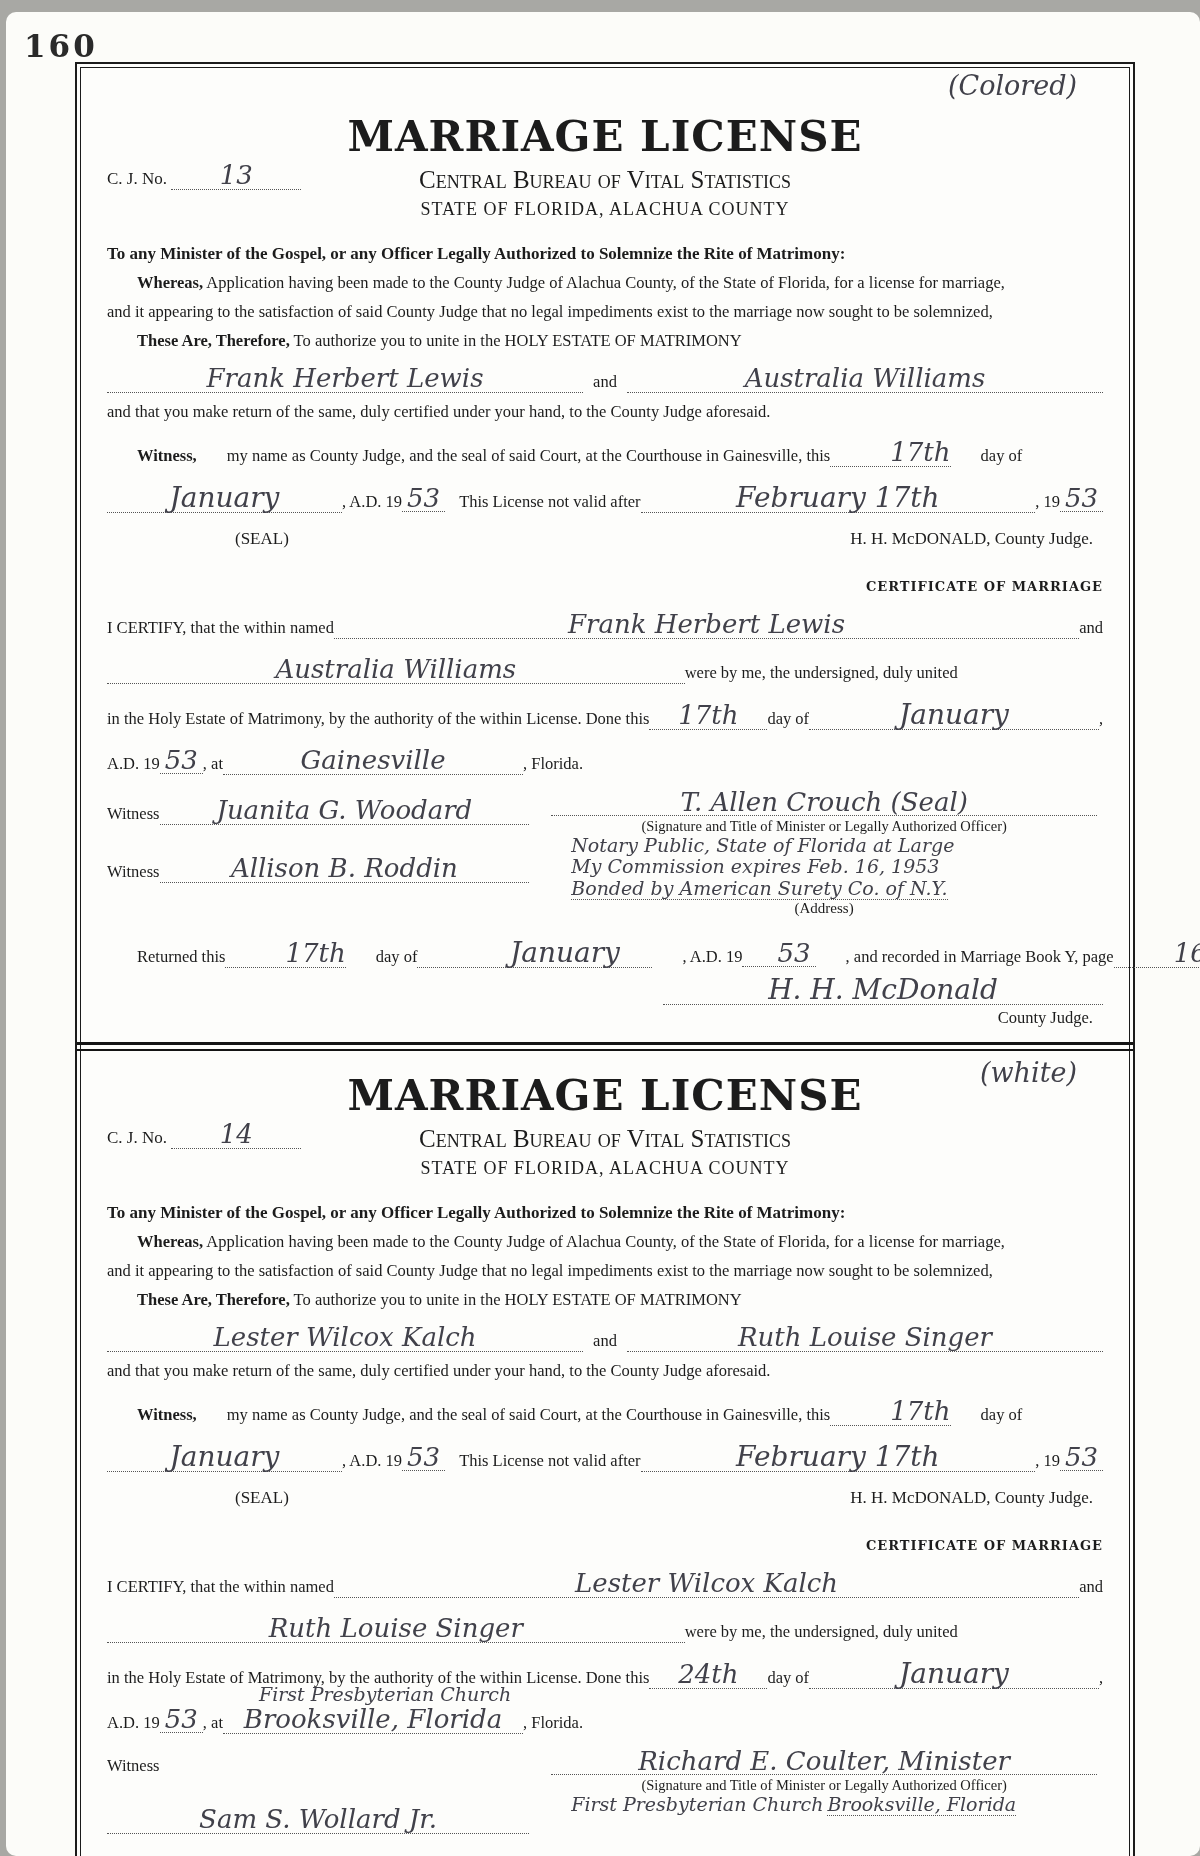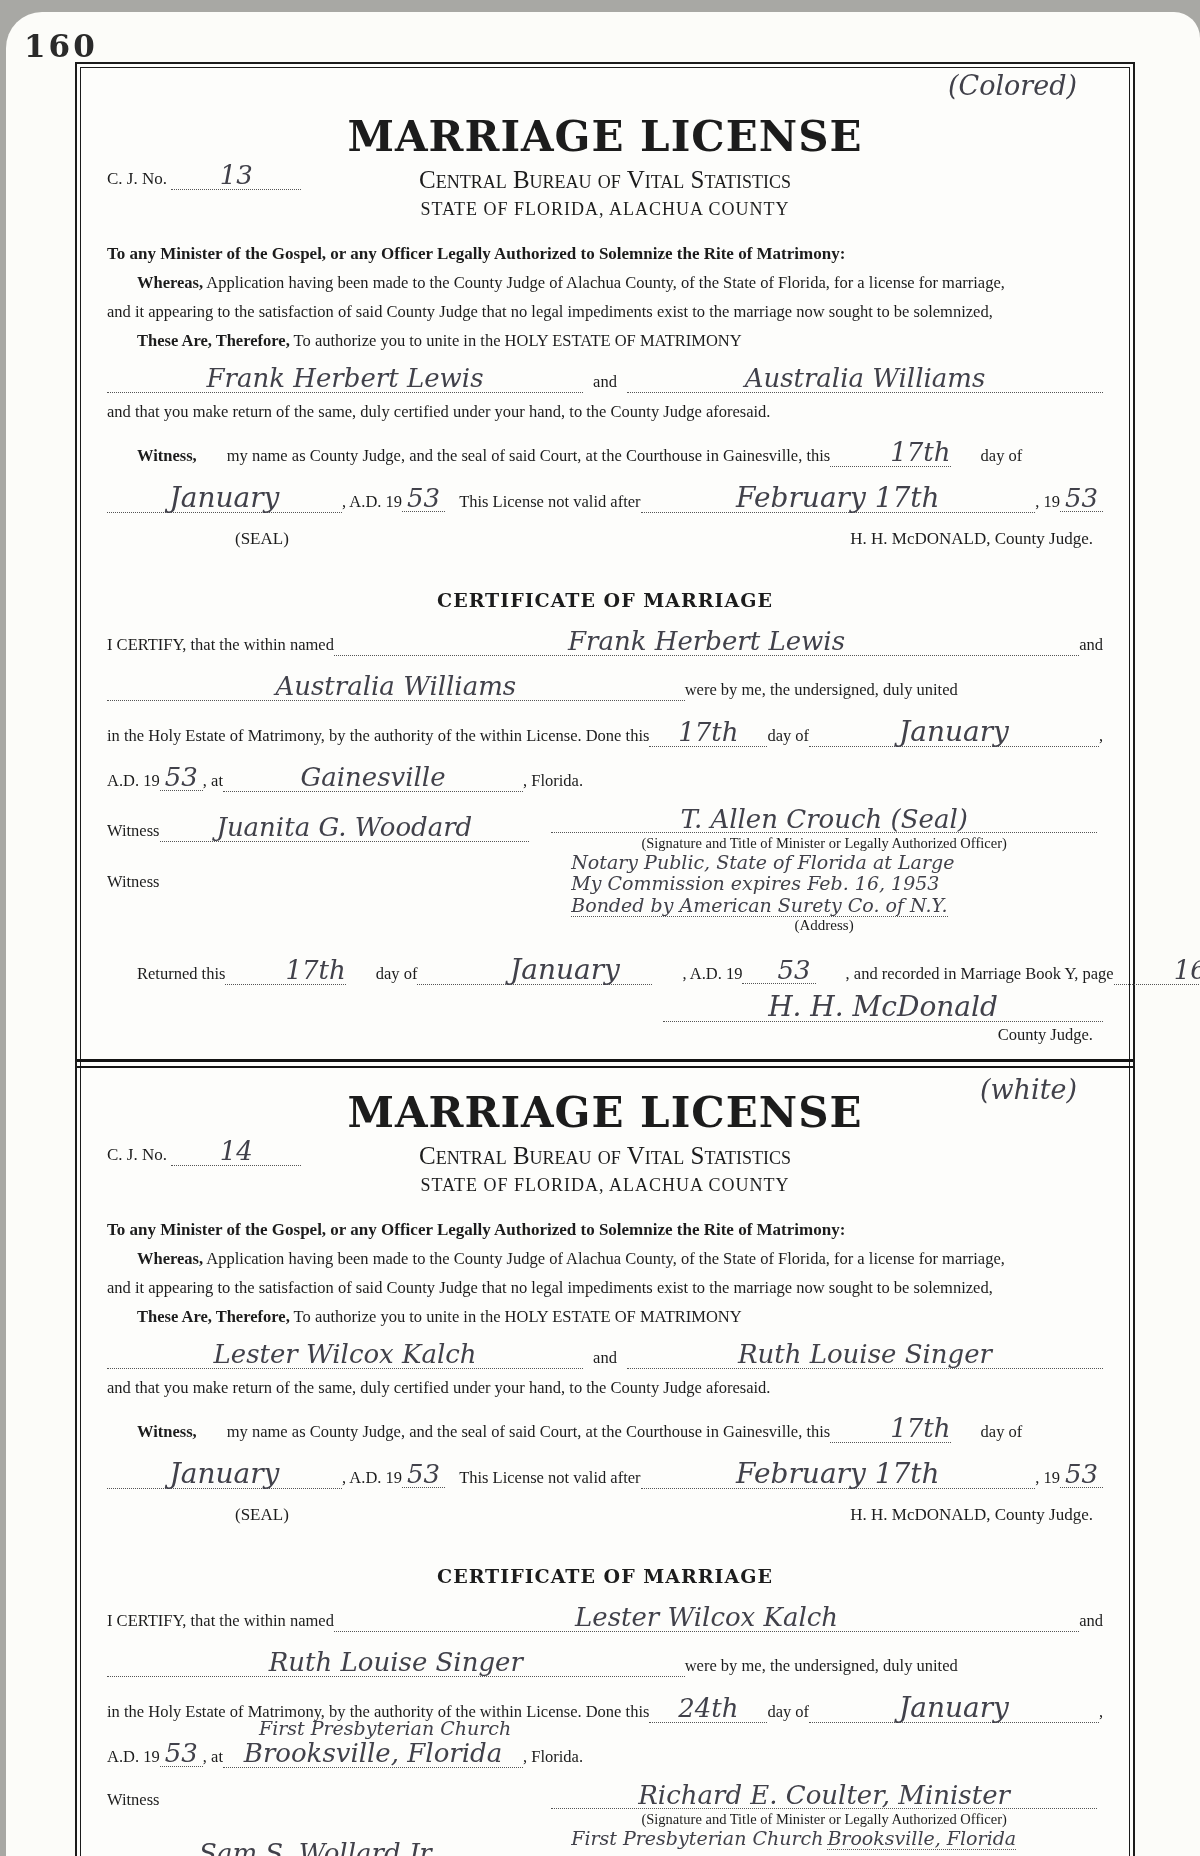--- a/index.html
+++ b/index.html
@@ -2,21 +2,21 @@
 <html><head>
 <meta charset="utf-8">
 <style>
   html,body { margin:0; padding:0; }
   body {
     width:1200px; height:1856px; position:relative; overflow:hidden;
     background:#a8a8a4; font-family:"Liberation Serif", serif; color:#1c1c1c;
   }
   .paper {
     position:absolute; top:12px; left:6px; right:0; bottom:0;
-    background:#fcfcf9; border-top-left-radius:36px; border-top-right-radius:26px;
+    background:#fcfcf9; border-top-left-radius:36px; border-top-right-radius:26px;border-radius:10px;
   }
   .pagenum {
     position:absolute; top:16px; left:18px; font-family:"DejaVu Serif",serif;
     font-weight:bold; font-size:31px; letter-spacing:3px; color:#2a2a2a;
   }
   .frame {
     position:absolute; top:50px; left:69px; width:1056px; bottom:0;
     border:2px solid #1b1b1b; border-bottom:none; background:#fdfdfb;
   }
   .frame-inner {
@@ -44,21 +44,21 @@
   .w110 { flex:0 0 118px; } .w230 { flex:0 0 235px; }
   .w300 { flex:0 0 300px; } .w75 { flex:0 0 75px; } .w95 { flex:0 0 98px; }
   .fill-b { flex:0 0 58%; }
   .hw { font-family:"DejaVu Serif",serif; font-style:italic; color:#41414a; white-space:nowrap; display:inline-block; line-height:1; } .hw-md { font-size:26px; } .hw-lg { font-size:26px; } .hw-xl { font-size:28px; }
   .yr { border-bottom:1px dotted #555; padding:0 5px; }
   .sp { display:inline-block; width:14px; }
   .couple { margin-top:14px; }
   .couple .fill { flex:1 1 0; }
   .andw { padding:0 10px; }
   .seal-row { display:flex; justify-content:space-between; align-items:baseline; padding:16px 10px 0 128px; font-size:17px; }
-  .cert-title { text-align:center; font-family:"DejaVu Serif",serif; font-weight:bold; font-size:19px; letter-spacing:1px; margin-top:40px; }
+  .cert-title { text-align:right; font-family:"DejaVu Serif",serif; font-weight:bold; font-size:13px; letter-spacing:1px; margin-top:30px; }
   .wit-block { display:flex; margin-top:14px; align-items:flex-start; }
   .wit-left { flex:0 0 44%; }
   .wit-row { display:flex; align-items:baseline; font-size:16.5px; margin-top:30px; }
   .wit-row:first-child { margin-top:8px; }
   .wit-fill { flex:1; margin-right:16px; border-bottom:1px dotted #555; text-align:center; }
   .wit-right { flex:1 1 auto; text-align:center; }
   .sig-fill { display:block; border-bottom:1px dotted #555; margin:0 6px; }
   .sig-caption { font-size:14.5px; white-space:nowrap; margin-top:2px; }
   .off-lines { text-align:left; padding-left:26px; margin-top:0; }
   .off-line { font-size:19px; line-height:1.12; }
@@ -154,20 +154,21 @@
           <span>, Florida.</span>
         </div>
         <div class="wit-block">
           <div class="wit-left">
             <div class="wit-row">
               <span>Witness</span>
               <span class="wit-fill"><span class="hw hw-lg">Juanita G. Woodard</span></span>
             </div>
             <div class="wit-row">
               <span>Witness</span>
+              <span class="wit-fill"><span class="hw hw-lg">Allison B. Roddin</span></span>
             </div>
           </div>
           <div class="wit-right">
             <span class="sig-fill"><span class="hw hw-lg">T. Allen Crouch (Seal)</span></span>
             <div class="sig-caption">(Signature and Title of Minister or Legally Authorized Officer)</div>
             <div class="off-lines">
               <div class="off-line hw">Notary Public, State of Florida at Large</div>
               <div class="off-line hw">My Commission expires Feb. 16, 1953</div>
               <div class="off-line hw dotted">Bonded by American Surety Co. of N.Y.</div>
             </div>

